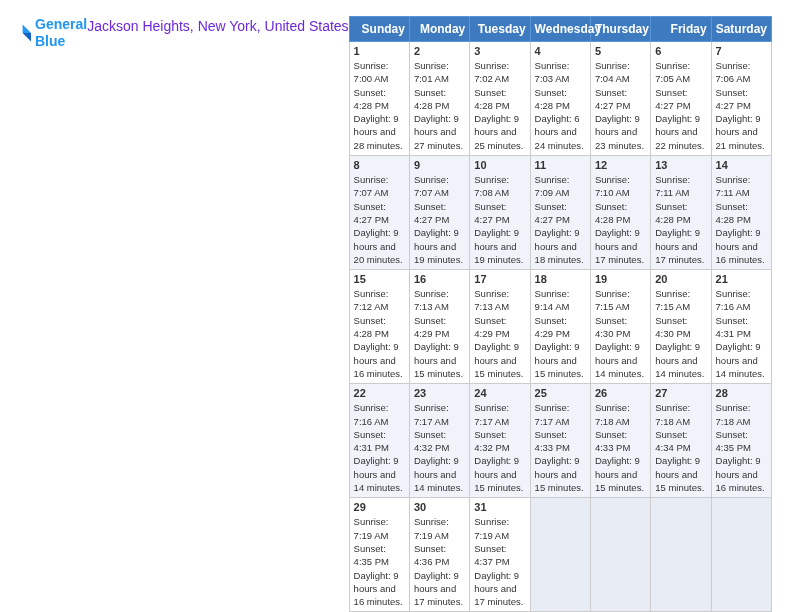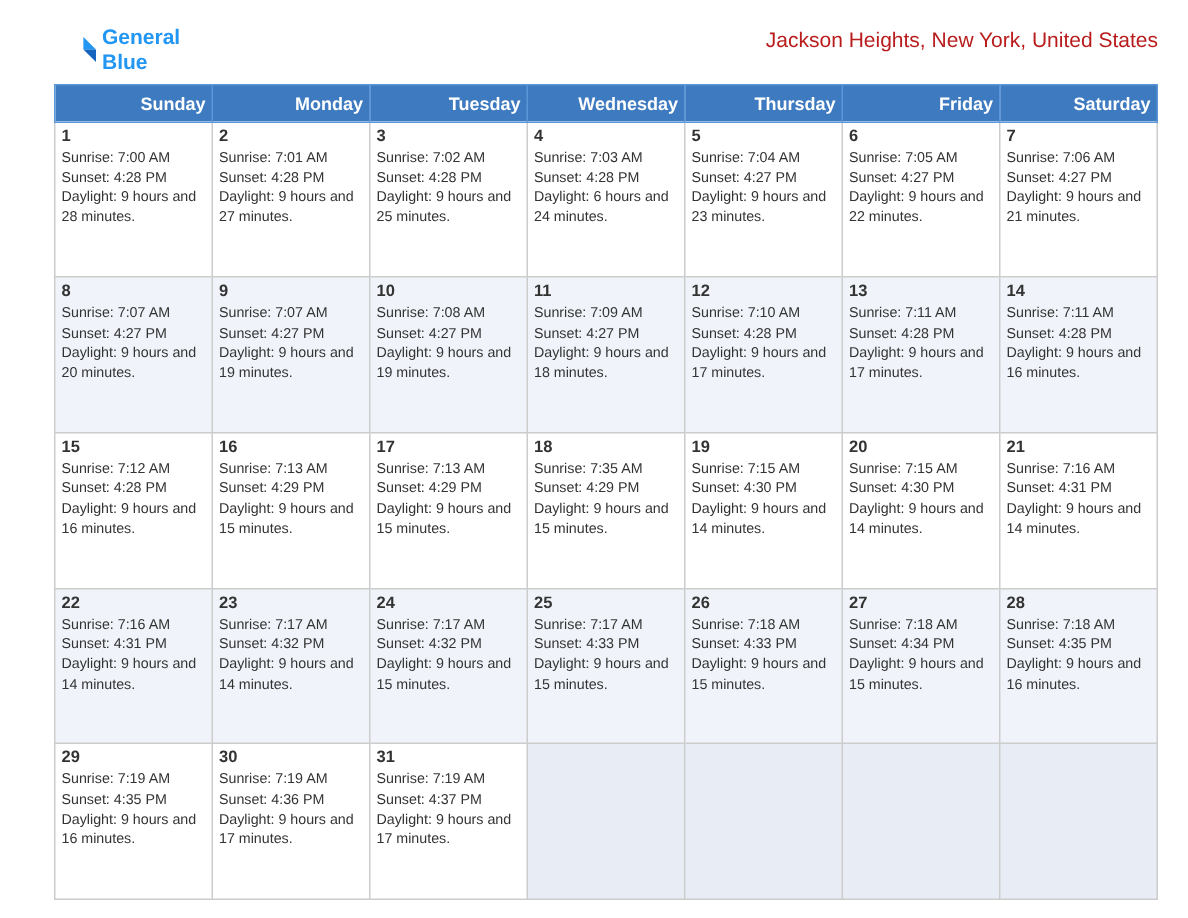--- a/index.html
+++ b/index.html
@@ -6,23 +6,23 @@
     body {
       font-family: Arial, sans-serif;
       background: #fff;
       width: 792px;
       height: 612px;
       overflow: hidden;
     }
     .page {
       width: 792px;
       height: 612px;
-      padding: 16px 20px 12px 36px;
+      padding: 16px 20px 12px 3px;
       display: flex;
-      flex-direction: column;
+      flex-direction: row;
     }
     .header {
       display: flex;
       justify-content: space-between;
       align-items: flex-start;
       margin-bottom: 6px;
     }
     .logo {
       display: flex;
       align-items: center;
@@ -41,21 +41,21 @@
     .title-block {
       text-align: right;
     }
     .main-title {
       font-size: 28px;
       font-weight: bold;
       color: #222;
     }
     .subtitle {
       font-size: 14px;
-      color: #b91c1c;
+      color: #6d28d9;
       margin-top: 2px;
     }
     .calendar {
       flex: 1;
       border: 1px solid #ccc;
       border-collapse: collapse;
       width: 100%;
       table-layout: fixed;
     }
     .calendar th {
@@ -264,21 +264,21 @@
           <span class="day-num">17</span>
           <div class="day-info">
             <span>Sunrise: 7:13 AM</span><br>
             <span>Sunset: 4:29 PM</span><br>
             <span>Daylight: 9 hours and 15 minutes.</span>
           </div>
         </td>
           <td>
           <span class="day-num">18</span>
           <div class="day-info">
-            <span>Sunrise: 7:35 AM</span><br>
+            <span>Sunrise: 9:14 AM</span><br>
             <span>Sunset: 4:29 PM</span><br>
             <span>Daylight: 9 hours and 15 minutes.</span>
           </div>
         </td>
           <td>
           <span class="day-num">19</span>
           <div class="day-info">
             <span>Sunrise: 7:15 AM</span><br>
             <span>Sunset: 4:30 PM</span><br>
             <span>Daylight: 9 hours and 14 minutes.</span>

